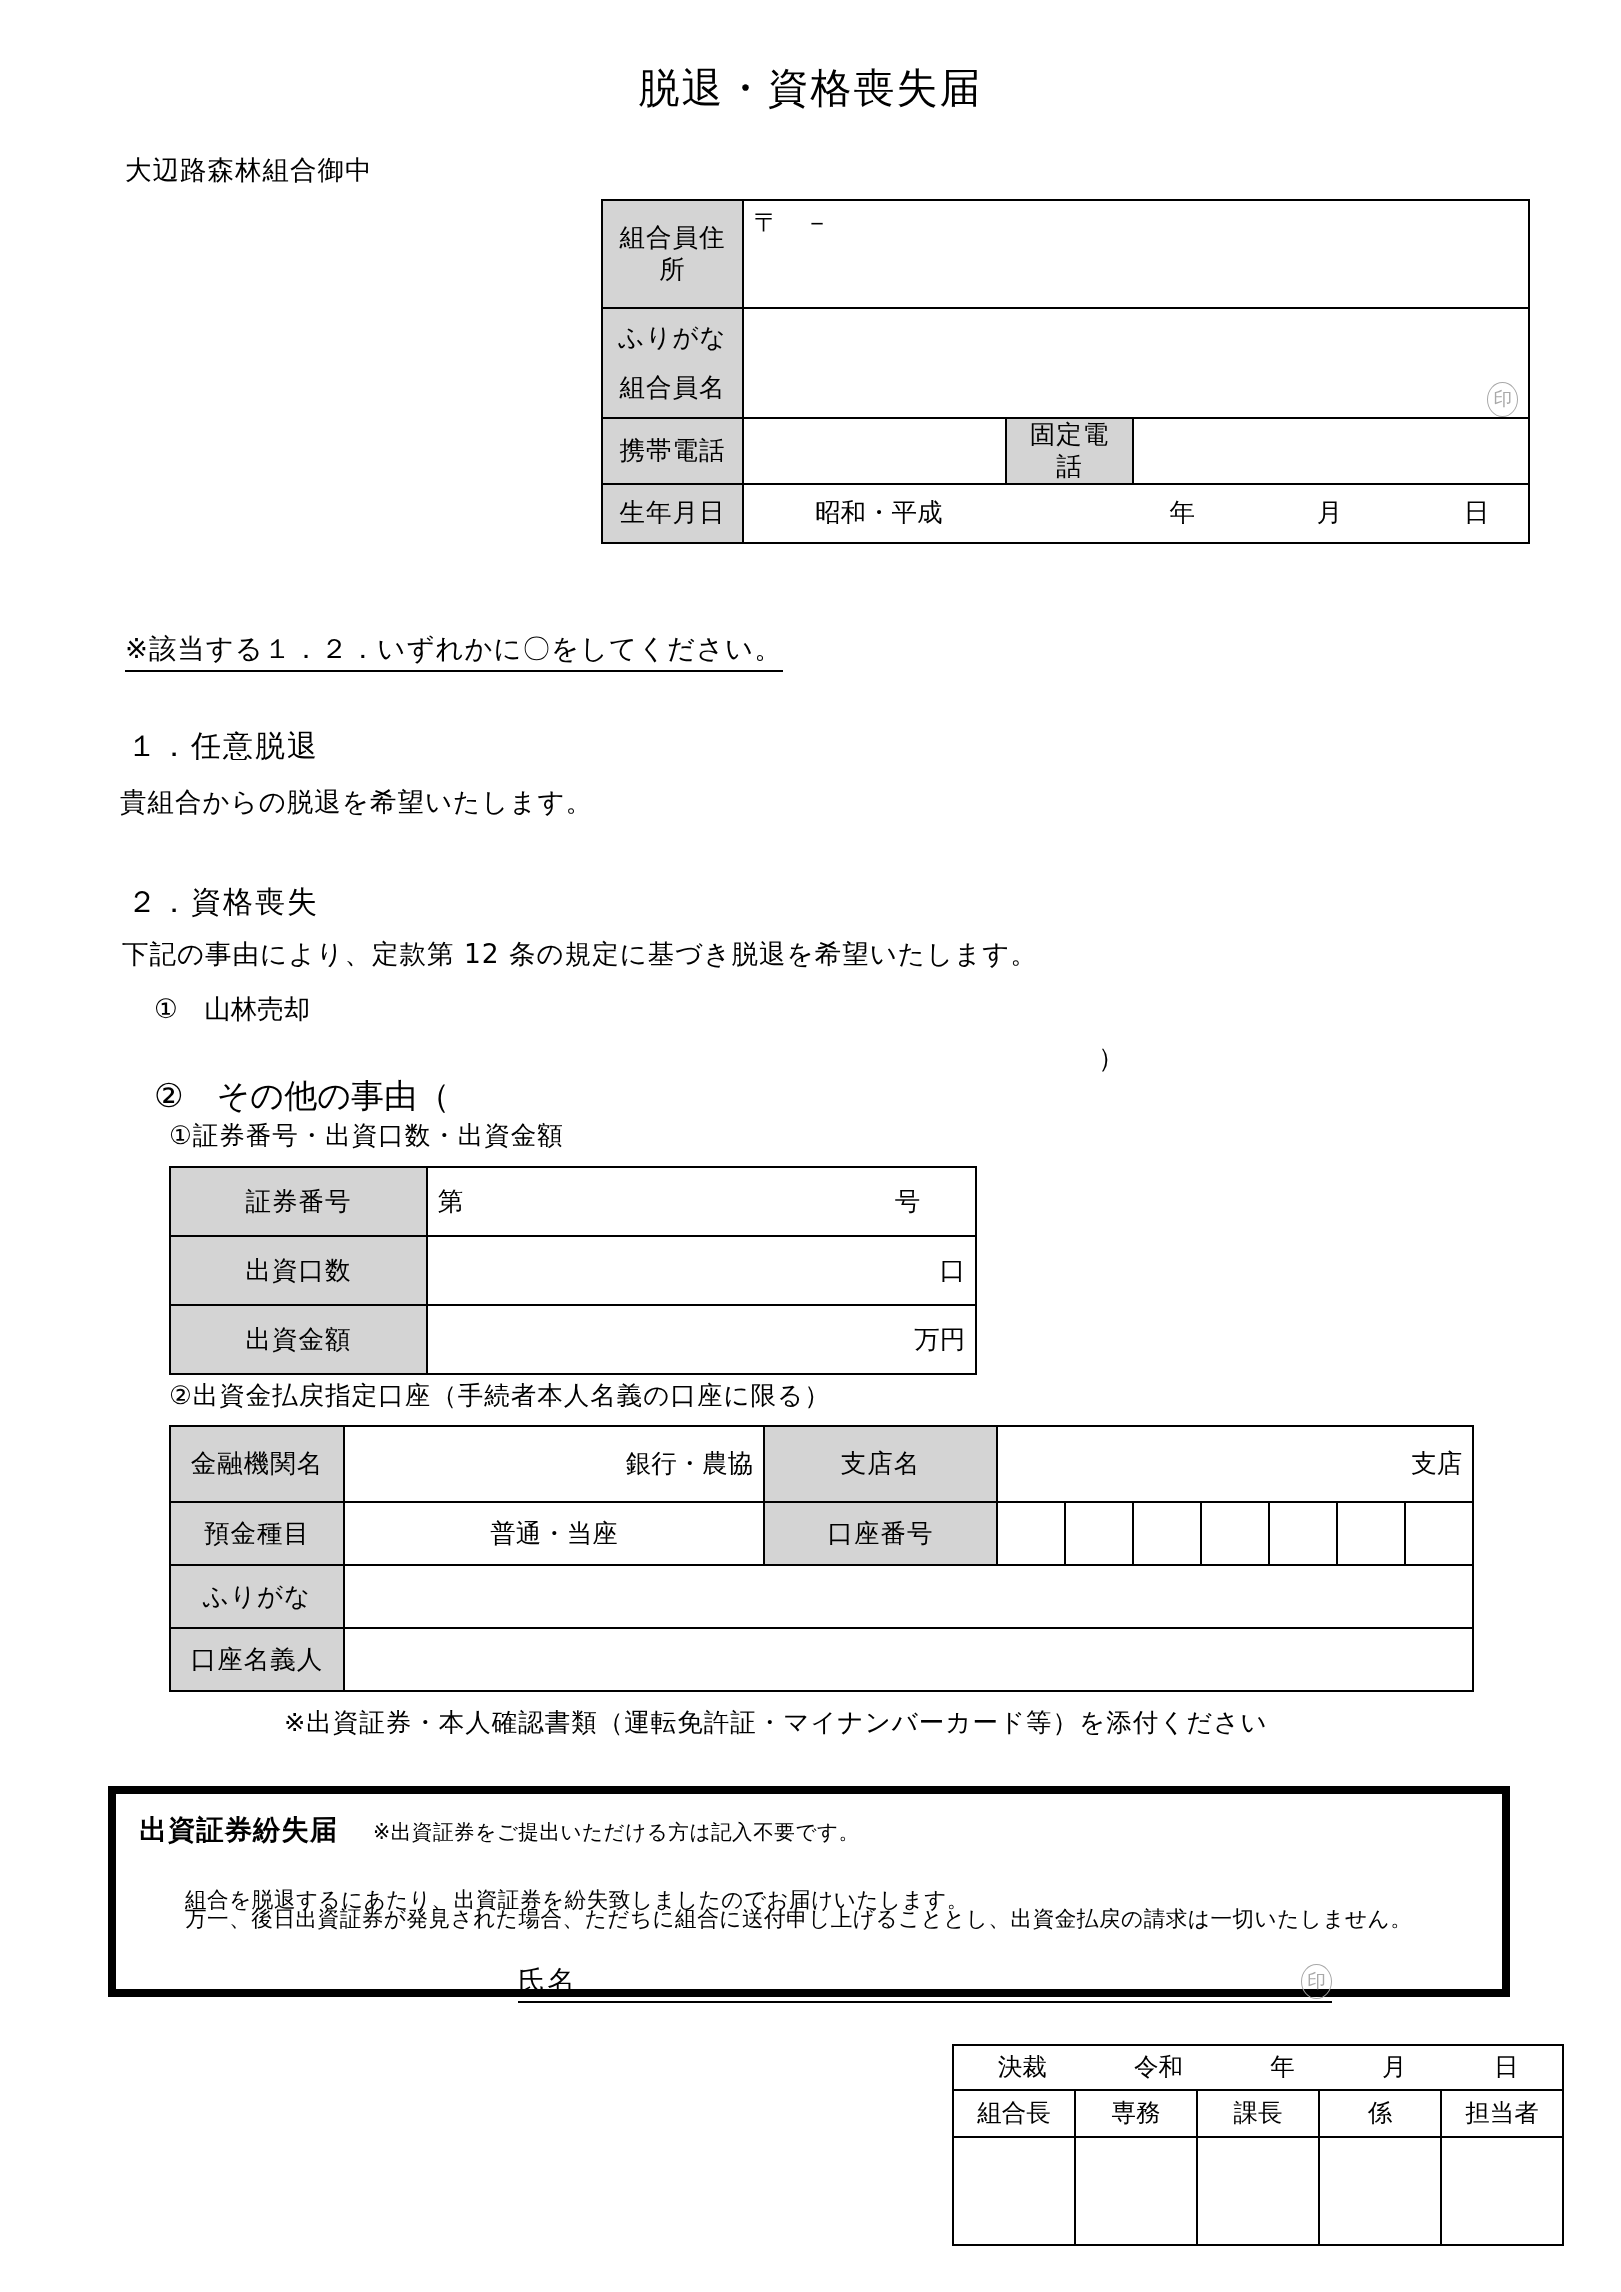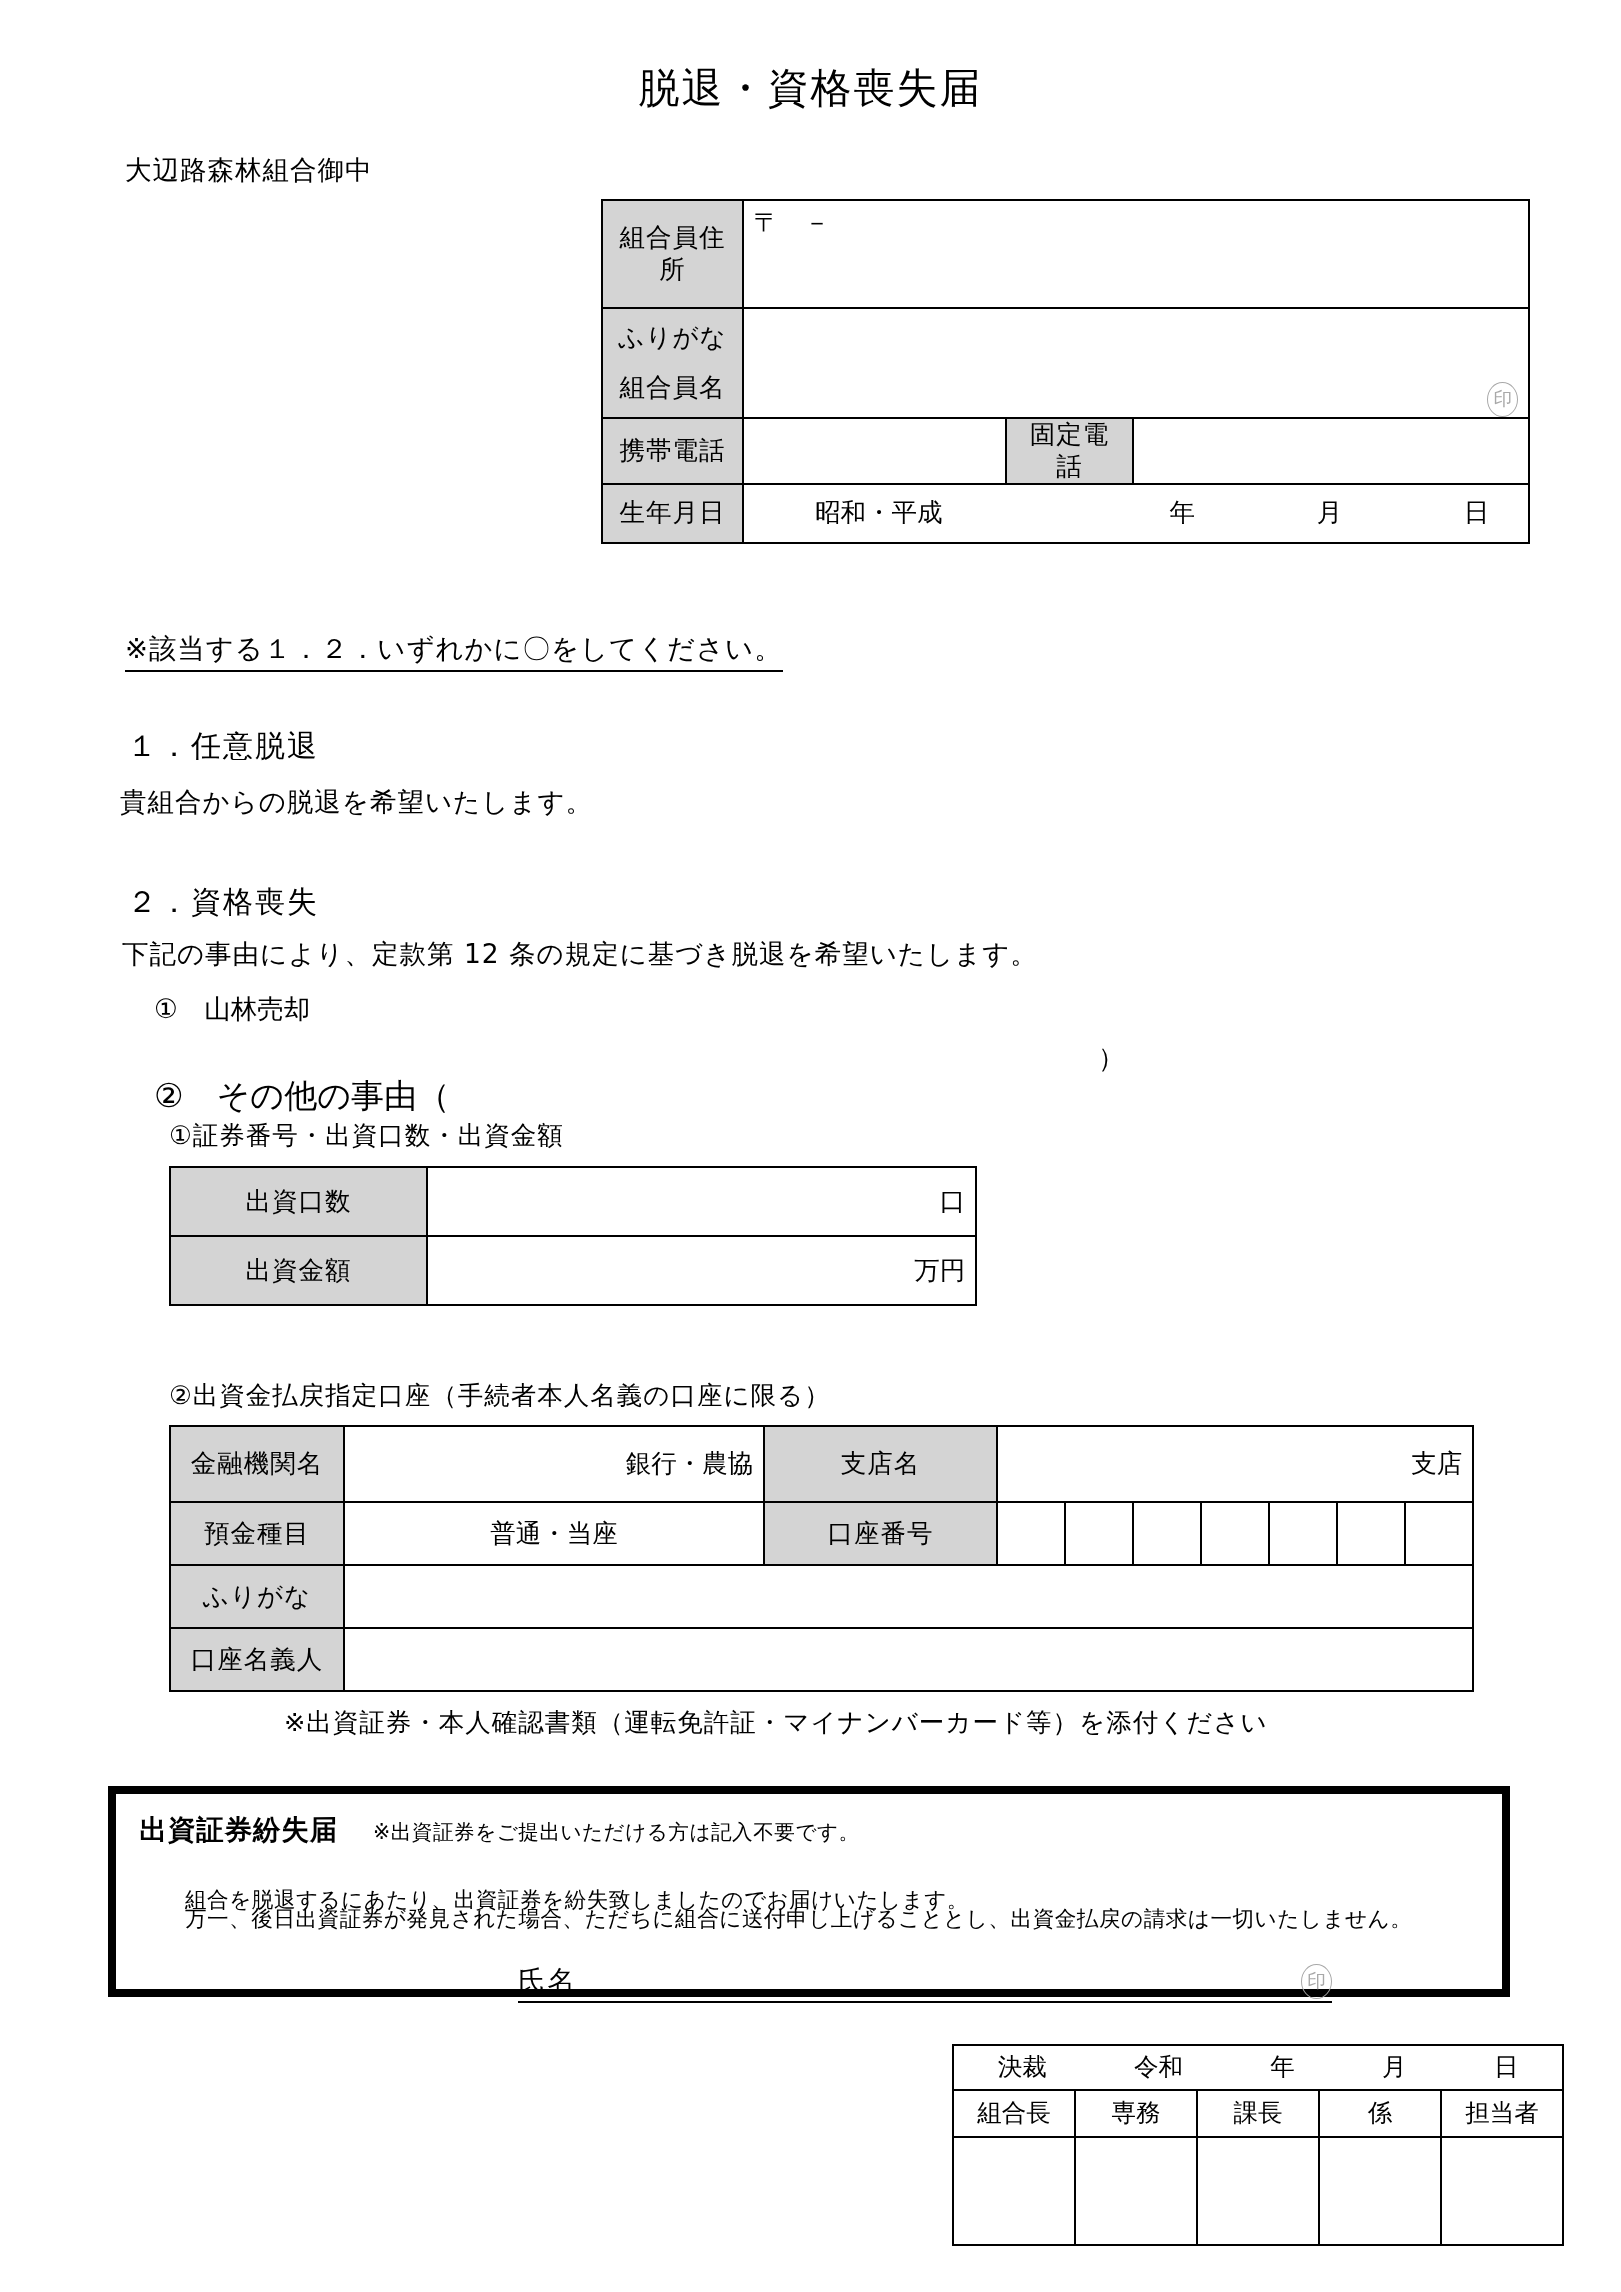--- a/index.html
+++ b/index.html
@@ -276,20 +276,29 @@
   <div class="t" id="sec2-item2">②　その他の事由（</div>
   <div class="t" id="sec2-item2-close">）</div>
 
   <div class="t sub-label" id="cert-label">①証券番号・出資口数・出資金額</div>
   <table class="grid" id="cert-table">
     <colgroup>
       <col style="width:257px">
       <col style="width:549px">
     </colgroup>
     <tbody>
+      <tr>
+        <td class="hd">証券番号</td>
+        <td>
+          <div class="cert-dailine">
+            <span class="cert-dai">第</span>
+            <span class="cert-gou">号</span>
+          </div>
+        </td>
+      </tr>
       <tr>
         <td class="hd">出資口数</td>
         <td class="cert-unit">口</td>
       </tr>
       <tr>
         <td class="hd">出資金額</td>
         <td class="cert-unit">万円</td>
       </tr>
     </tbody>
   </table>

